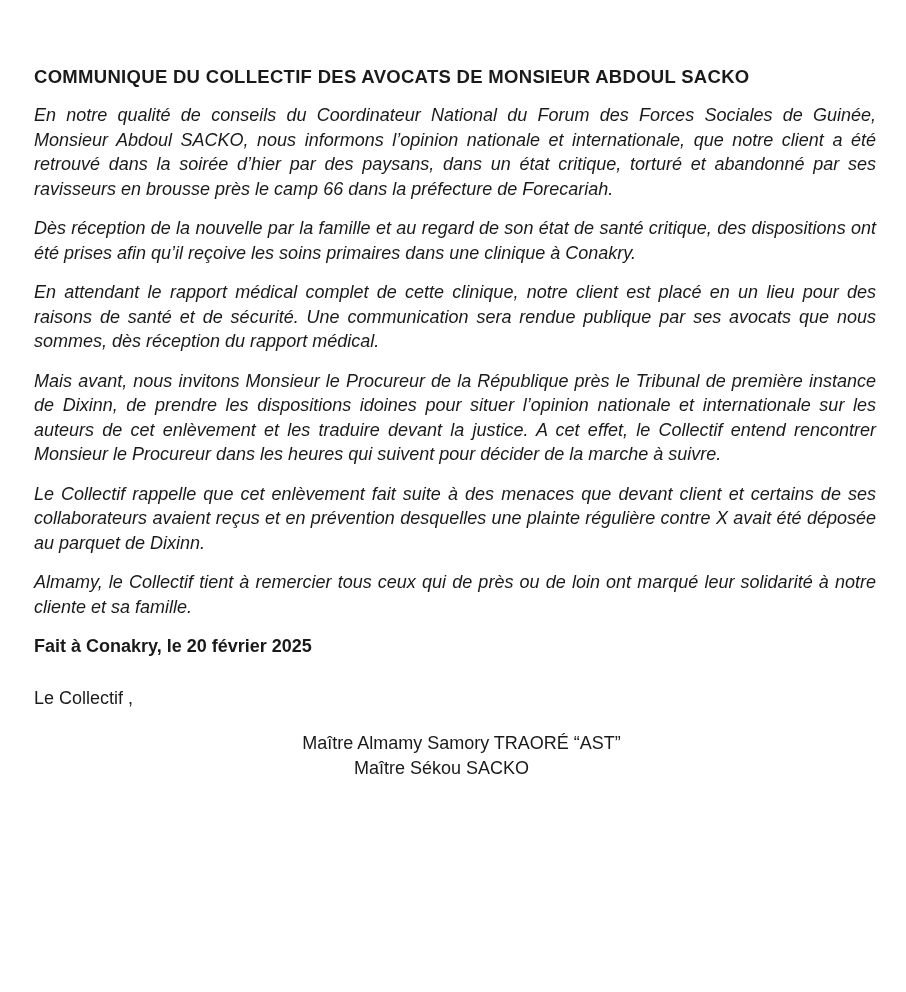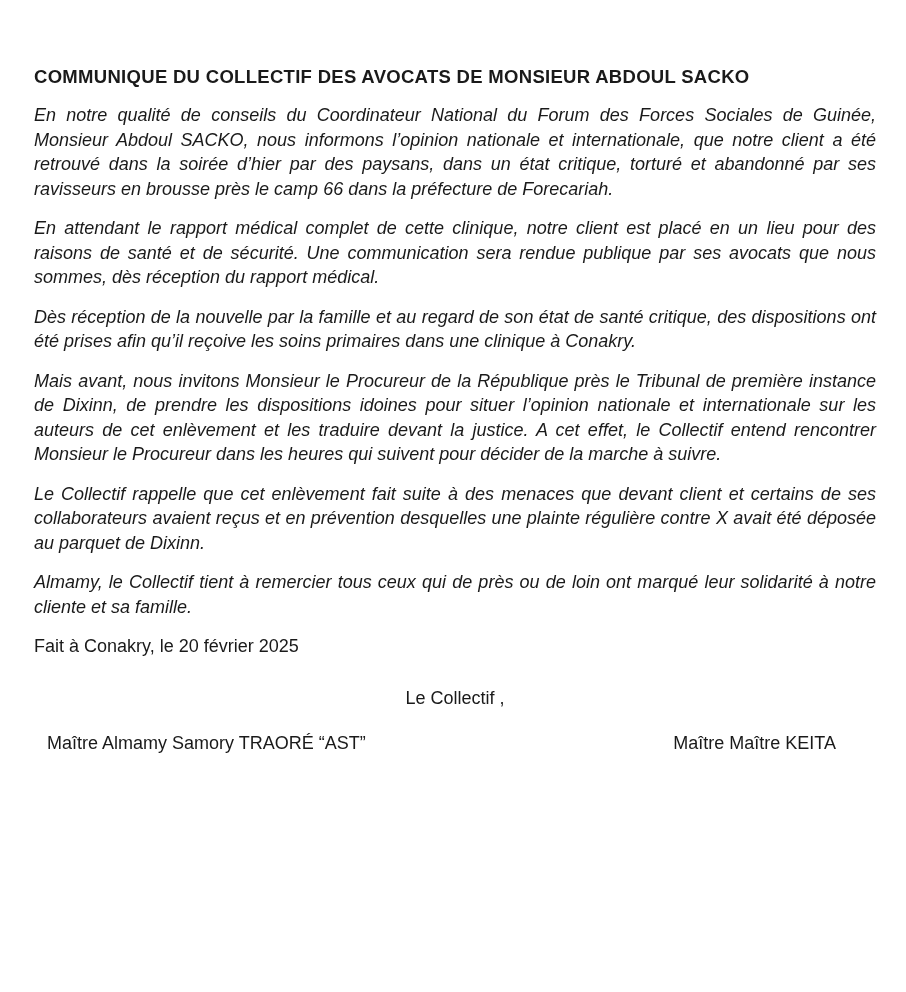--- a/index.html
+++ b/index.html
@@ -29,61 +29,62 @@
     white-space: nowrap;
     margin: 0 0 13px 0;
   }
   .para {
     text-align: justify;
     margin: 0 0 15px 0;
     font-style: italic;
   }
   .date-line {
     margin: 0 0 27px 0;
+    font-weight: bold;
   }
   .closing-line {
     margin: 0 0 21px 0;
-    text-align: center;
   }
   .signature-row {
     display: flex;
     justify-content: space-between;
-    align-items: flex-end;
+    align-items: center;
     margin: 0 0 100px 13px;
+    flex-direction: column;
   }
   .signatory-right {
     padding-right: 40px;
   }
   .signature-center {
     text-align: left;
   }
 </style>
 </head>
 <body>
 
 <div class="page">
 
   <h1 class="doc-title">COMMUNIQUE DU COLLECTIF DES AVOCATS DE MONSIEUR ABDOUL SACKO</h1>
 
   <p class="para">En notre qualité de conseils du Coordinateur National du Forum des Forces Sociales de Guinée, Monsieur Abdoul SACKO, nous informons l’opinion nationale et internationale, que notre client a été retrouvé dans la soirée d’hier par des paysans, dans un état critique, torturé et abandonné par ses ravisseurs en brousse près le camp 66 dans la préfecture de Forecariah.</p>
 
+  <p class="para">Dès réception de la nouvelle par la famille et au regard de son état de santé critique, des dispositions ont été prises afin qu’il reçoive les soins primaires dans une clinique à Conakry.</p>
+
   <p class="para">En attendant le rapport médical complet de cette clinique, notre client est placé en un lieu pour des raisons de santé et de sécurité. Une communication sera rendue publique par ses avocats que nous sommes, dès réception du rapport médical.</p>
-
-  <p class="para">Dès réception de la nouvelle par la famille et au regard de son état de santé critique, des dispositions ont été prises afin qu’il reçoive les soins primaires dans une clinique à Conakry.</p>
 
   <p class="para">Mais avant, nous invitons Monsieur le Procureur de la République près le Tribunal de première instance de Dixinn, de prendre les dispositions idoines pour situer l’opinion nationale et internationale sur les auteurs de cet enlèvement et les traduire devant la justice. A cet effet, le Collectif entend rencontrer Monsieur le Procureur dans les heures qui suivent pour décider de la marche à suivre.</p>
 
   <p class="para">Le Collectif rappelle que cet enlèvement fait suite à des menaces que devant client et certains de ses collaborateurs avaient reçus et en prévention desquelles une plainte régulière contre X avait été déposée au parquet de Dixinn.</p>
 
   <p class="para">Almamy, le Collectif tient à remercier tous ceux qui de près ou de loin ont marqué leur solidarité à notre cliente et sa famille.</p>
 
   <p class="date-line">Fait à Conakry, le 20 février 2025</p>
 
   <p class="closing-line">Le Collectif ,</p>
 
   <div class="signature-row">
     <span class="signatory-left">Maître Almamy Samory TRAORÉ “AST”</span>
-    <span class="signatory-right">Maître Maître KEITA</span>
+    <span class="signatory-right">Maître Sékou SACKO</span>
   </div>
 
   <div class="signature-center">Maître Salifou BEAVOGUI</div>
 
 </div>
 
 </body></html>

